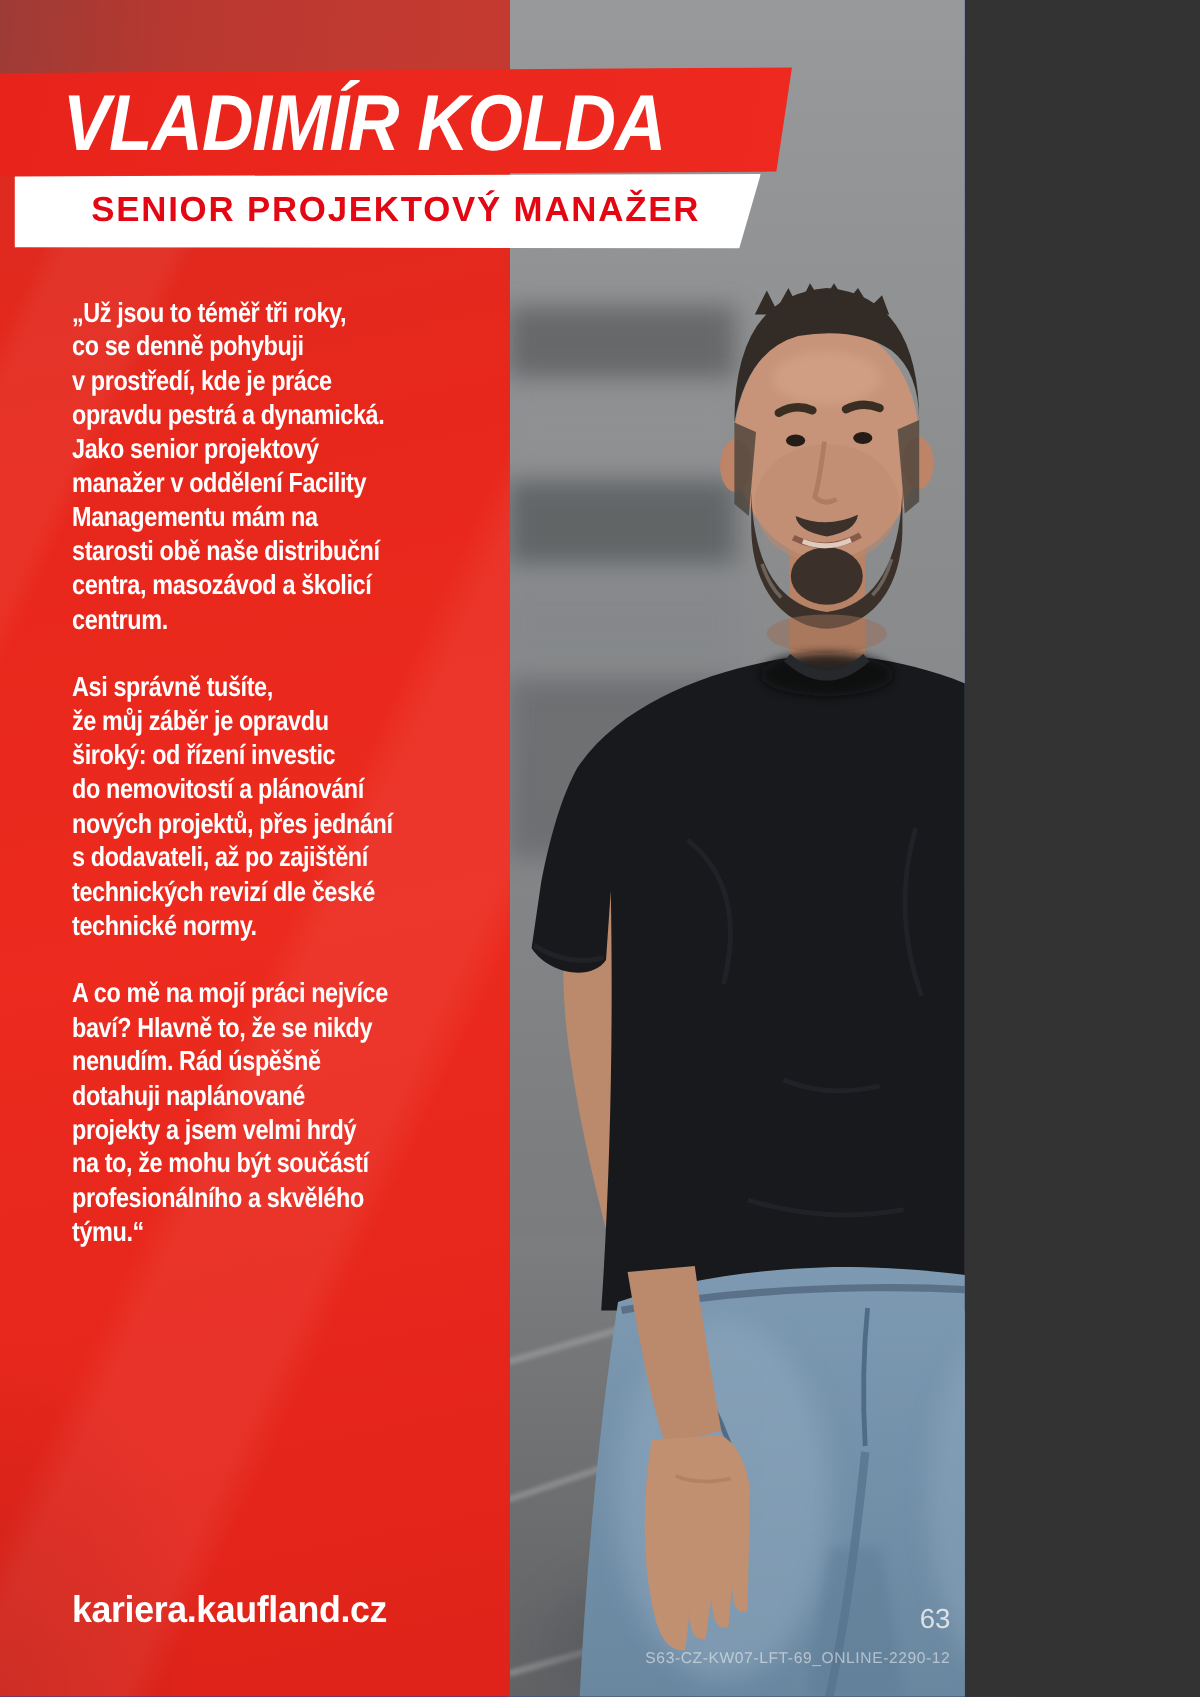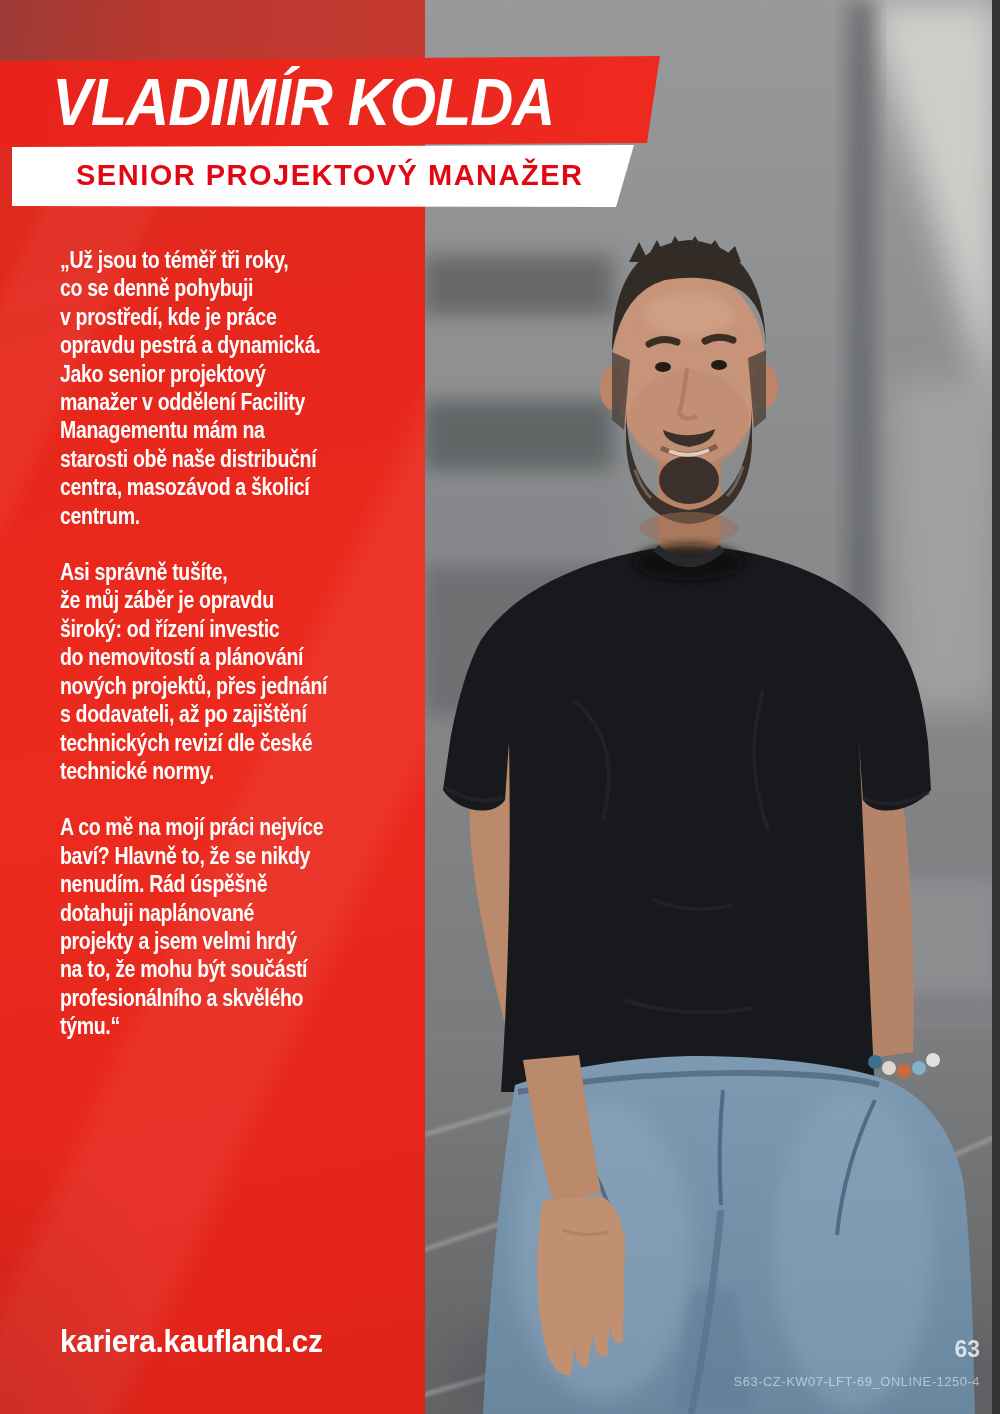--- a/index.html
+++ b/index.html
@@ -1,17 +1,17 @@
 <!DOCTYPE html>
 <html><head>
 <meta charset="utf-8">
 <style>
   html,body{margin:0;padding:0;background:#333;}
   .page{
-    position:relative;width:992px;height:1414px;overflow:hidden;
+    position:relative;width:804px;height:1414px;overflow:hidden;
     background:#1d4ed8;font-family:"Liberation Sans",sans-serif;
     -webkit-font-smoothing:antialiased;
   }
   
   .photo{position:absolute;left:423px;top:0;width:577px;height:1414px;z-index:0;}
   .photo svg{display:block;}
   
   .red-panel{
     position:absolute;left:0;top:0;width:425px;height:1414px;z-index:1;
     background:linear-gradient(168deg,#c93a2e 0%,#de2a1f 10%,#e8271c 28%,#ec2a1e 55%,#e6261c 80%,#df231a 100%);
@@ -56,21 +56,21 @@
   }
   .quote p{margin:0 0 28px 0;white-space:pre-line;}
   
   .website{
     position:absolute;left:60px;top:1324px;z-index:2;
     color:#fff;font-weight:700;font-size:31px;letter-spacing:-0.3px;
     transform:scaleX(.96);transform-origin:0 0;white-space:nowrap;
   }
   .page-num{
     position:absolute;right:12px;top:1336px;z-index:2;
-    color:rgba(255,255,255,.75);font-weight:700;font-size:23px;
+    color:rgba(255,255,255,.75);font-weight:400;font-size:23px;
   }
   .print-code{
     position:absolute;right:12px;top:1374px;z-index:2;
     color:rgba(255,255,255,.5);font-size:13px;letter-spacing:.5px;
   }
 </style>
 </head>
 <body>
 
 <div class="page">
@@ -238,15 +238,15 @@
 nenudím. Rád úspěšně
 dotahuji naplánované
 projekty a jsem velmi hrdý
 na to, že mohu být součástí
 profesionálního a skvělého
 týmu.“</p>
   </div>
 
   <div class="website">kariera.kaufland.cz</div>
   <div class="page-num">63</div>
-  <div class="print-code">S63-CZ-KW07-LFT-69_ONLINE-1250-4</div>
+  <div class="print-code">S63-CZ-KW07-LFT-69_ONLINE-2290-12</div>
 
 </div>
 
 </body></html>

